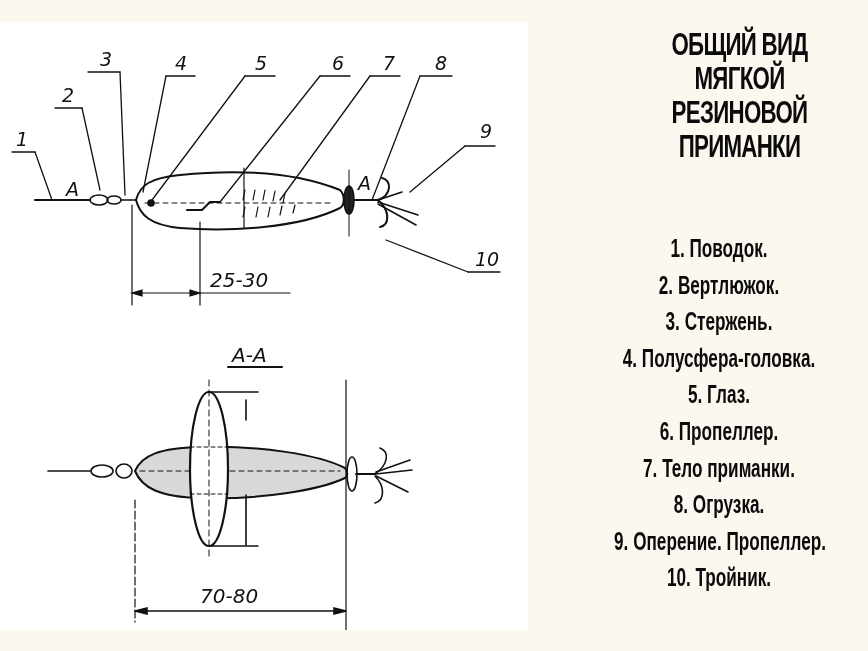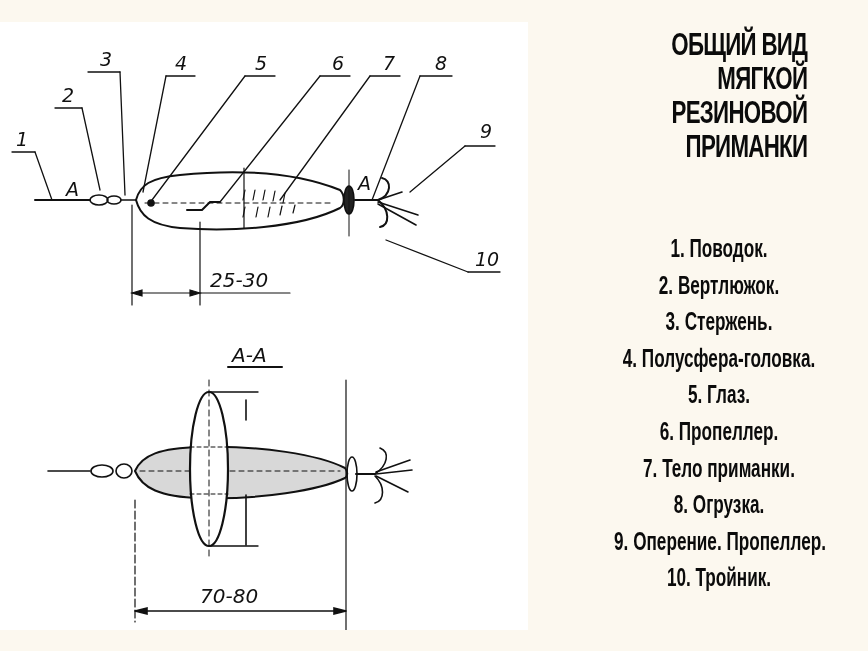--- a/index.html
+++ b/index.html
@@ -16,22 +16,22 @@
   .drawing-panel svg { position: absolute; left: 0; top: 0; }
   .lbl {
     font-family: "DejaVu Sans", sans-serif; font-size: 19px; fill: #111;
     font-style: italic;
   }
   .dim {
     font-family: "DejaVu Sans", sans-serif; font-size: 20px; fill: #111;
     font-style: italic;
   }
   .title-block {
-    position: absolute; left: 588px; top: 28px; width: 255px;
-    text-align: right;
+    position: absolute; left: 612px; top: 28px; width: 255px;
+    text-align: center;
   }
   .title-line {
     font-family: "Liberation Sans", sans-serif; font-weight: bold;
     font-size: 31px; line-height: 34px; color: #0b0b0b;
     letter-spacing: -1px;
     transform: scaleX(0.72); transform-origin: center;
     white-space: nowrap;
   }
   .legend {
     position: absolute; left: 560px; top: 230px; width: 318px;

